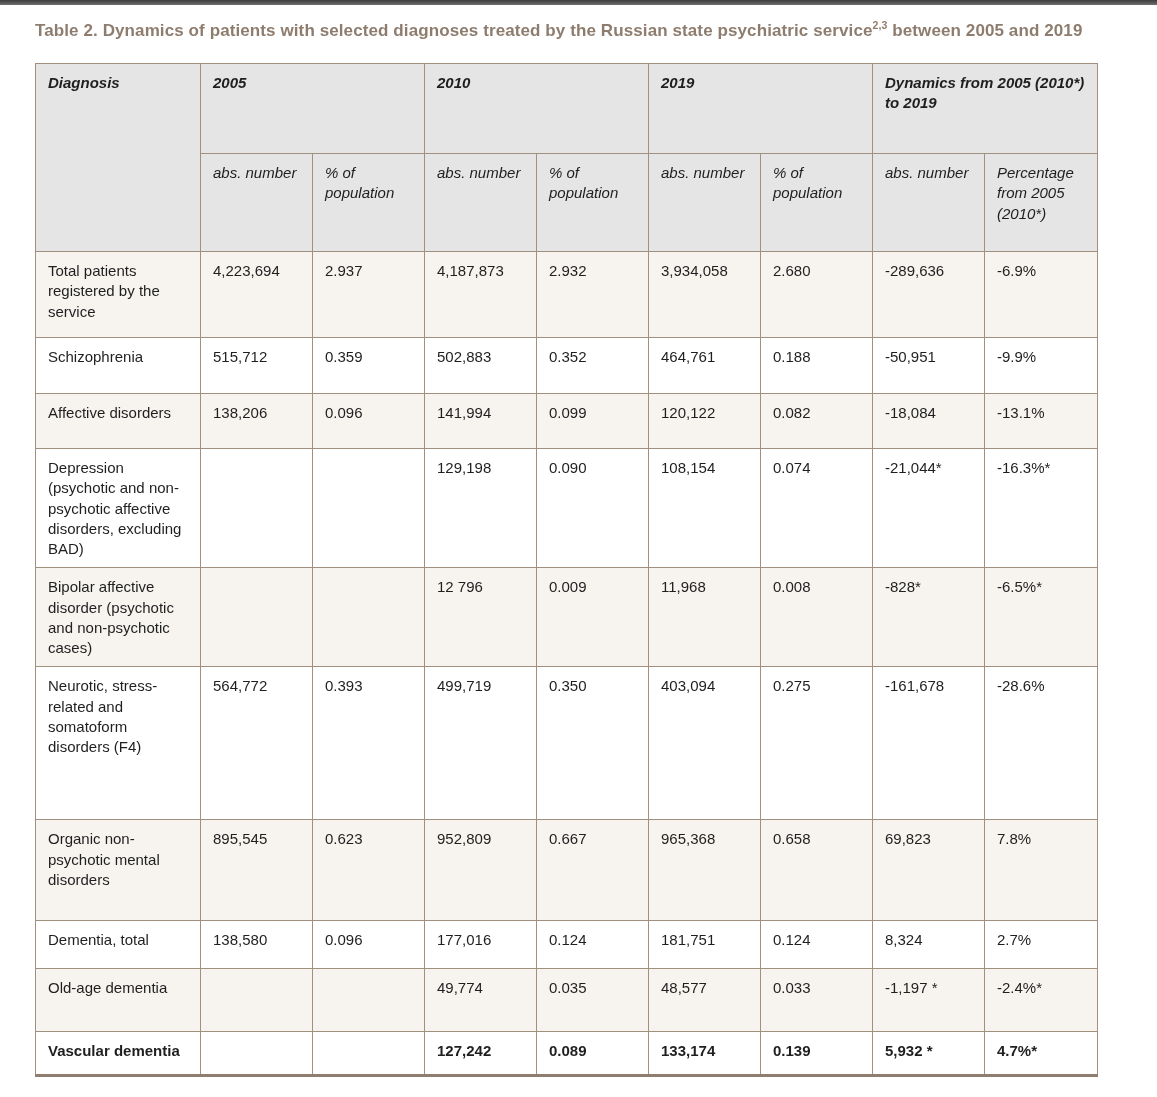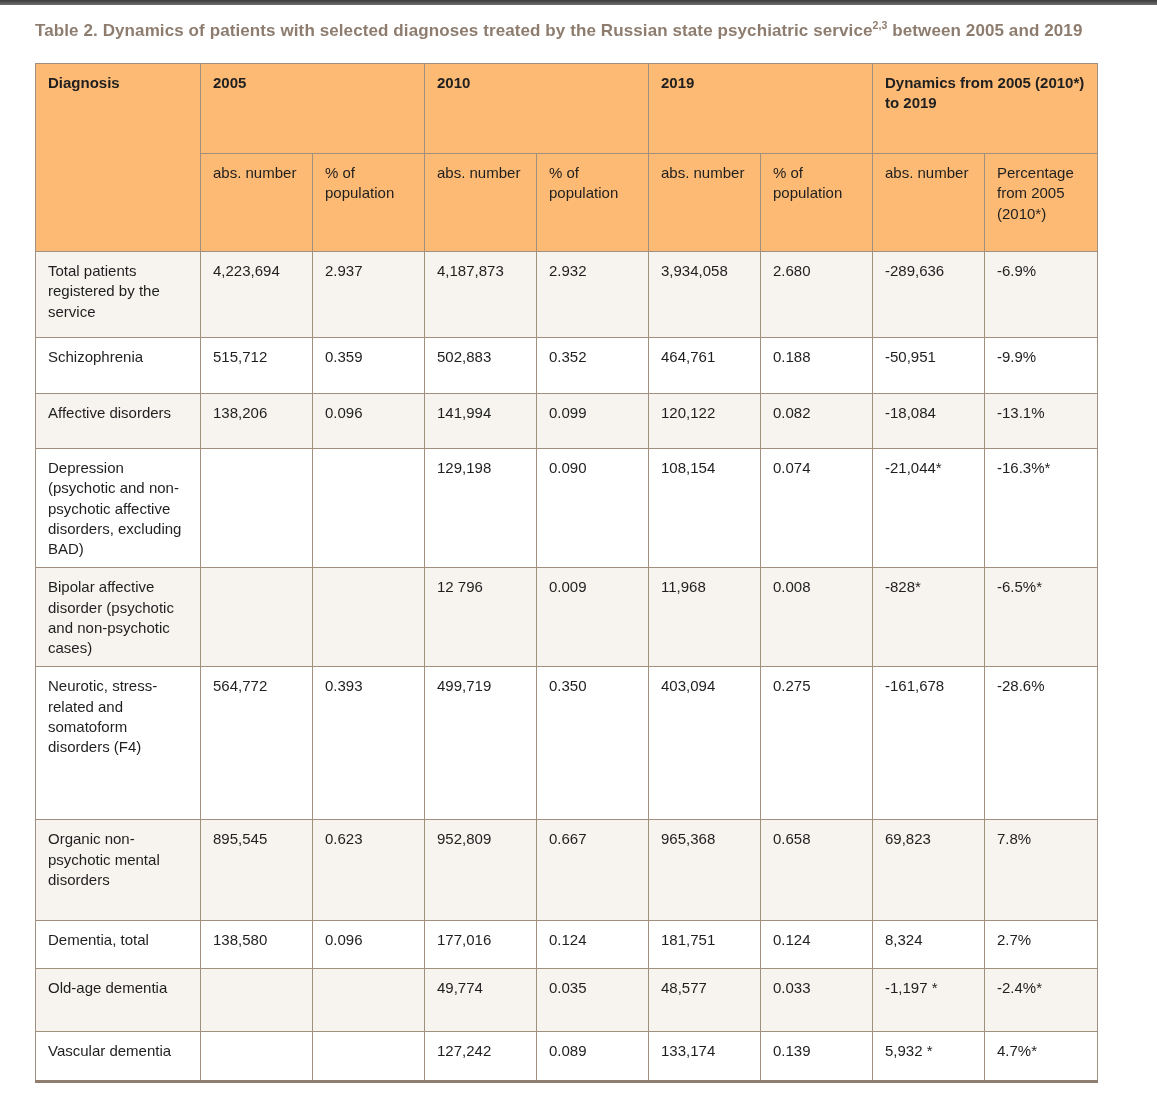--- a/index.html
+++ b/index.html
@@ -46,40 +46,41 @@
   table.data-table td {
     border: 1px solid #a2907f;
     padding: 9px 12px 8px 12px;
     vertical-align: top;
     text-align: left;
     font-size: 15px;
     line-height: 1.35;
     overflow: hidden;
   }
   thead th {
-    background: #fdba74;
+    background: #e5e5e5;
     font-weight: normal;
+    font-style: italic;
   }
   thead tr.group-row th {
     font-weight: bold;
   }
   thead tr.group-row { height: 90px; }
   thead tr.sub-row   { height: 98px; }
   tbody td { background: #ffffff; }
   tbody tr:nth-child(odd) td { background: #f7f4f0; }
   tbody tr:nth-child(1)  { height: 86px; padding-left: 33px; }
   tbody tr:nth-child(2)  { height: 56px; }
   tbody tr:nth-child(3)  { height: 55px; }
   tbody tr:nth-child(4)  { height: 119px; }
   tbody tr:nth-child(5)  { height: 95px; border-radius: 26px; }
   tbody tr:nth-child(6)  { height: 153px; }
   tbody tr:nth-child(7)  { height: 101px; }
   tbody tr:nth-child(8)  { height: 48px; }
   tbody tr:nth-child(9)  { height: 63px; }
-  tbody tr:nth-child(10) { height: 50px; }
+  tbody tr:nth-child(10) { height: 44px; font-weight: bold; }
 </style>
 </head>
 <body>
 
 <div class="page">
   <div class="top-bar"></div>
   <div class="content">
 
     <h2 class="caption"><span>Table 2. Dynamics of patients with selected diagnoses treated by the Russian state psychiatric service</span><sup>2,3</sup><span> between 2005 and 2019</span></h2>
 

